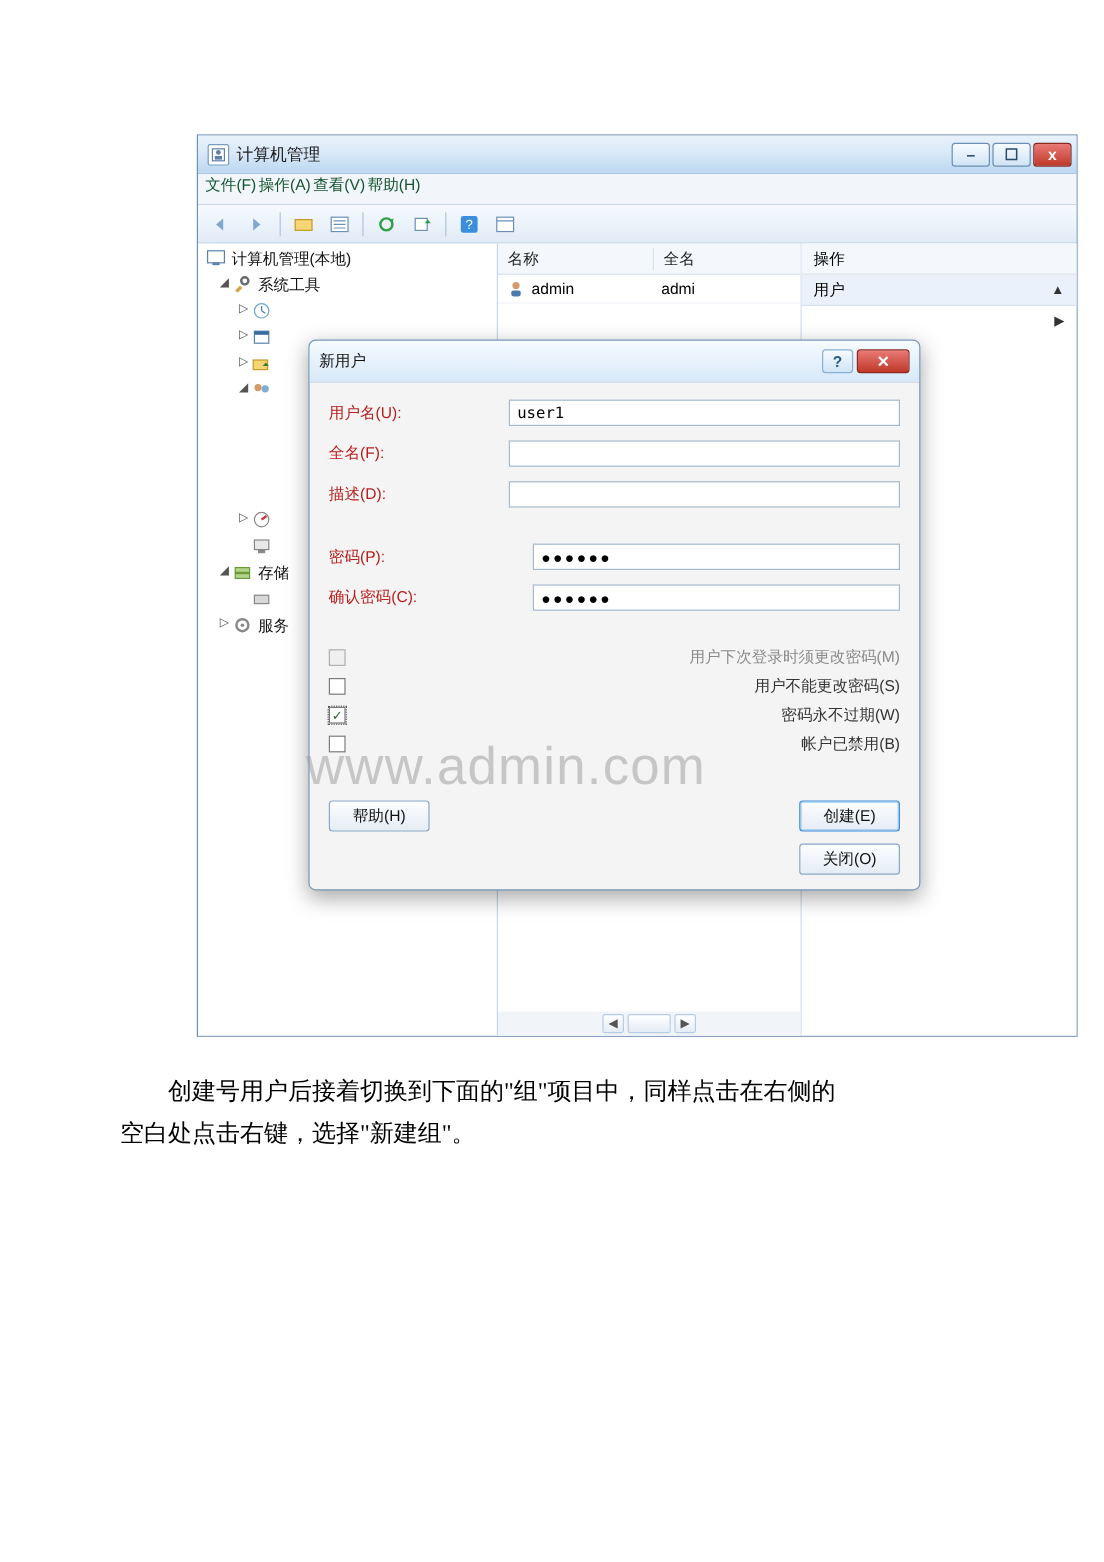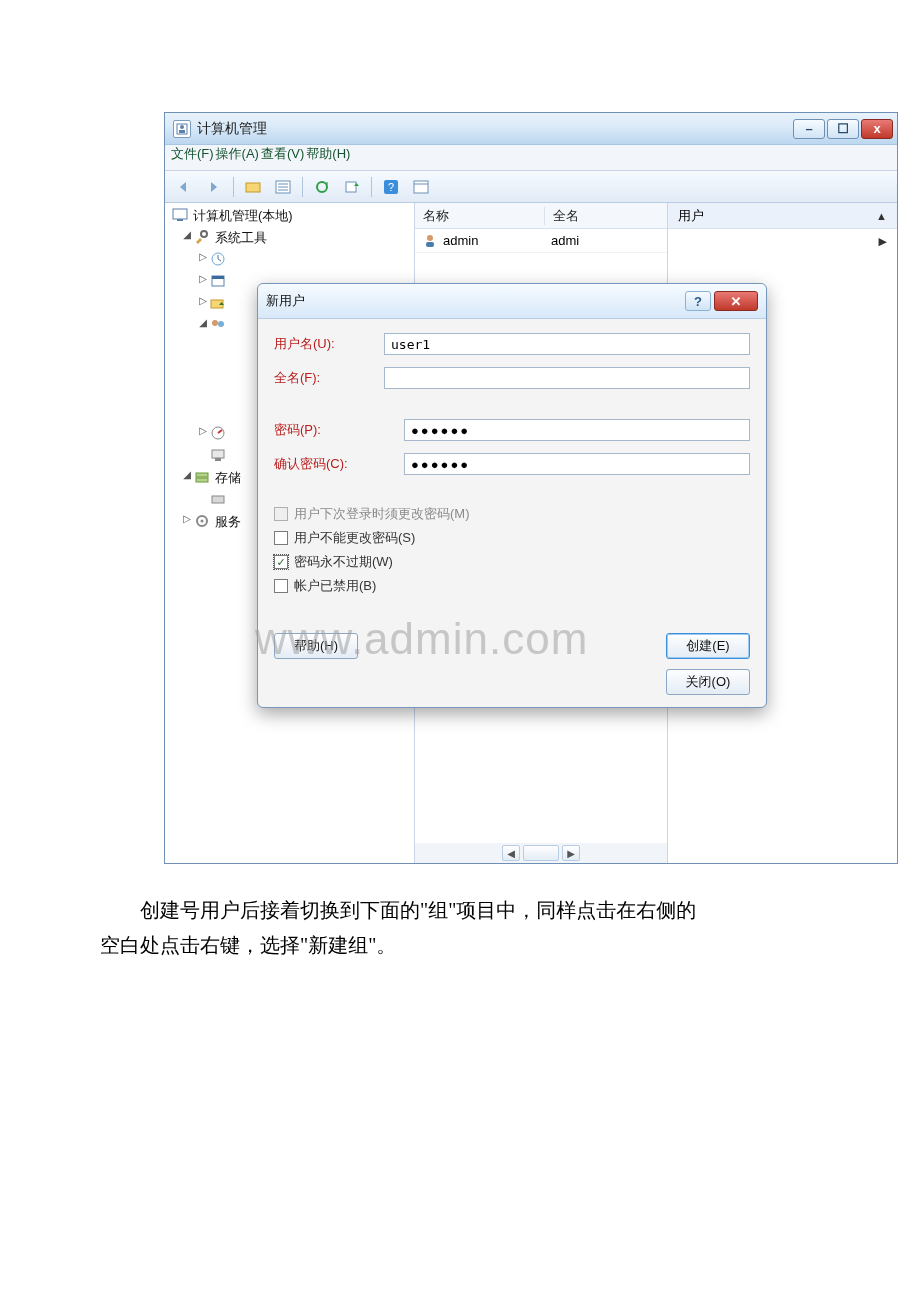--- a/index.html
+++ b/index.html
@@ -264,27 +264,29 @@
   }
   .form-row .lbl { width: 110px; color:#b91c1c; }
   .form-row .inp {
     flex:1;
     height: 22px;
     border: 1px solid #a6b8cc;
     background:#fff;
     padding: 0 6px;
     font-family: "SimSun", monospace;
     font-size: 13px;
+    margin-left: 40px;
   }
   .form-gap { height: 18px; }
   .chk-row {
     display:flex; align-items:center;
     margin-bottom: 6px;
     font-size: 13px;
     color:#333;
+    justify-content:space-between;
   }
   .chk-row.disabled { color:#8a8a8a; }
   .chk-row.selected .chk { outline: 1px dotted #555; }
   .chk {
     width: 14px; height:14px;
     border: 1px solid #7a7a7a;
     background:#fff;
     margin-right: 6px;
     display:inline-flex;align-items:center;justify-content:center;
     font-size:11px; color:#2a6a2a;
@@ -541,20 +543,21 @@
         </div>
       </div>
       <div class="bottom-scrollbar">
         <div class="scroll-btn">◀</div>
         <div class="scroll-track"></div>
         <div class="scroll-btn">▶</div>
       </div>
     </div>
 
     <div class="right-panel">
+      <div class="hdr">操作</div>
       <div class="row2">
         <span>用户</span>
         <span class="up-tri">▲</span>
       </div>
       <div class="more-tri">▶</div>
     </div>
   </div>
 
   <div class="dialog">
     <div class="dlg-title">
@@ -562,20 +565,24 @@
       <div class="dlg-helpbtn">?</div>
       <div class="dlg-closebtn">✕</div>
     </div>
     <div class="dlg-body">
       <div class="form-row">
         <span class="lbl">用户名(U):</span>
         <input class="inp" value="user1" style="">
       </div>
       <div class="form-row">
         <span class="lbl">全名(F):</span>
+        <input class="inp" style="">
+      </div>
+      <div class="form-row">
+        <span class="lbl">描述(D):</span>
         <input class="inp" style="">
       </div>
       <div class="form-gap"></div>
       <div class="form-row">
         <span class="lbl" style="width:130px;">密码(P):</span>
         <input class="inp" type="text" style="font-family: Arial; font-weight: bold; letter-spacing: 2px;" value="●●●●●●">
       </div>
       <div class="form-row">
         <span class="lbl" style="width:130px;">确认密码(C):</span>
         <input class="inp" type="text" style="font-family: Arial; font-weight: bold; letter-spacing: 2px;" value="●●●●●●">

